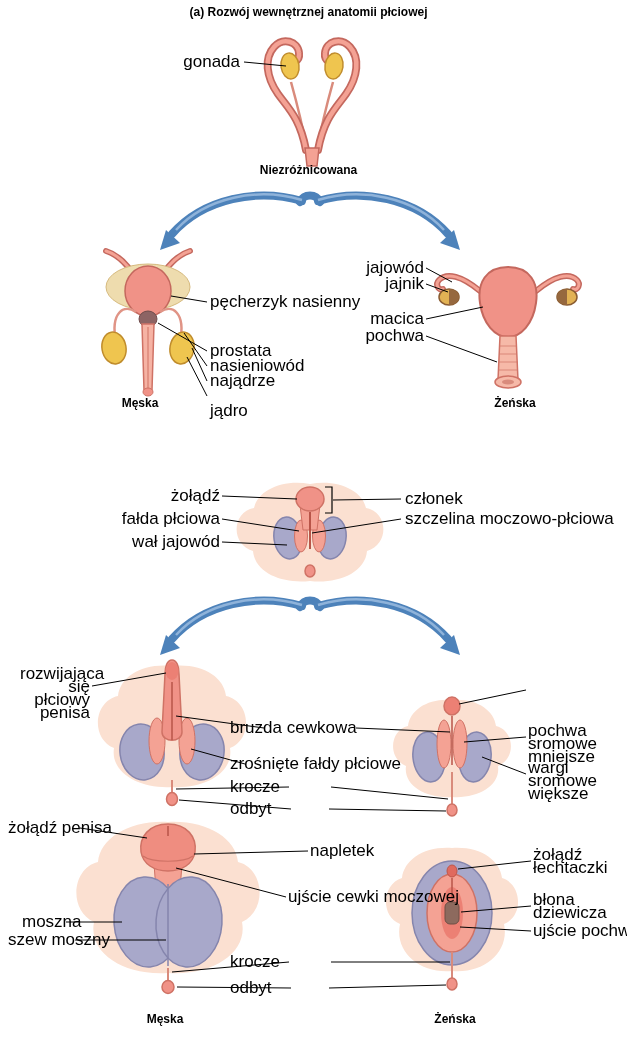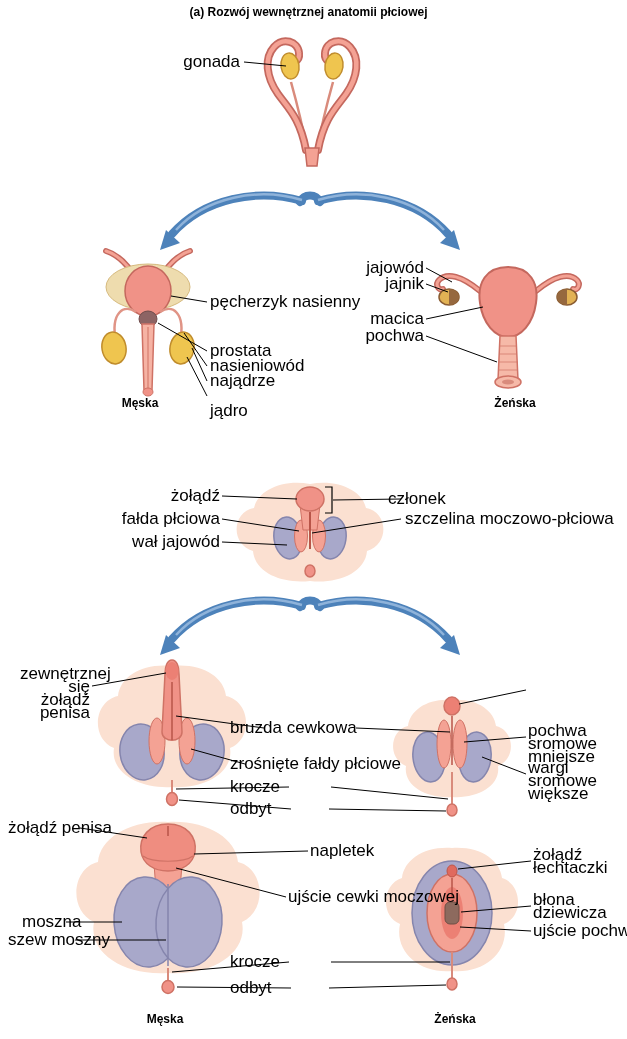--- a/index.html
+++ b/index.html
@@ -190,42 +190,43 @@
       <line x1="329" y1="988" x2="446" y2="985"></line>
       <line x1="531" y1="861" x2="458" y2="869"></line>
       <line x1="531" y1="906" x2="461" y2="912"></line>
       <line x1="531" y1="931" x2="460" y2="927"></line>
     </g>
   </svg>
 
   <div class="hdr fullw" style="top:5px">(a) Rozwój wewnętrznej anatomii płciowej</div>
 
   <div class="lbl r" style="right:387px; top:55px">gonada</div>
+  <div class="hdr fullw" style="top:163px">Niezróżnicowana</div>
 
   <div class="lbl" style="left:210px; top:295px">pęcherzyk nasienny</div>
   <div class="lbl" style="left:210px; top:344px">prostata</div>
   <div class="lbl" style="left:210px; top:359px">nasieniowód</div>
   <div class="lbl" style="left:210px; top:374px">najądrze</div>
   <div class="lbl" style="left:210px; top:404px">jądro</div>
   <div class="hdr" style="left:90px; width:100px; top:396px">Męska</div>
 
   <div class="lbl r" style="right:203px; top:261px">jajowód</div>
   <div class="lbl r" style="right:203px; top:277px">jajnik</div>
   <div class="lbl r" style="right:203px; top:312px">macica</div>
   <div class="lbl r" style="right:203px; top:329px">pochwa</div>
   <div class="hdr" style="left:465px; width:100px; top:396px">Żeńska</div>
 
 
   <div class="lbl r" style="right:407px; top:489px">żołądź</div>
   <div class="lbl r" style="right:407px; top:512px">fałda płciowa</div>
   <div class="lbl r" style="right:407px; top:535px">wał jajowód</div>
-  <div class="lbl" style="left:388px; top:492px">członek</div>
+  <div class="lbl" style="left:405px; top:492px">członek</div>
   <div class="lbl" style="left:405px; top:512px">szczelina moczowo-płciowa</div>
 
-  <div class="lbl wrap r" style="left:20px; width:70px; top:667px">zewnętrznej się żołądź penisa</div>
+  <div class="lbl wrap r" style="left:20px; width:70px; top:667px">rozwijająca się płciowy penisa</div>
   <div class="lbl c" style="left:230px; width:160px; top:721px">bruzda cewkowa</div>
   <div class="lbl c" style="left:230px; width:160px; top:757px">zrośnięte fałdy płciowe</div>
   <div class="lbl c" style="left:230px; width:160px; top:780px">krocze</div>
   <div class="lbl c" style="left:230px; width:160px; top:802px">odbyt</div>
   <div class="lbl wrap" style="left:528px; width:85px; top:724px">pochwa sromowe mniejsze</div>
   <div class="lbl wrap" style="left:528px; width:85px; top:761px">wargi sromowe większe</div>
 
   <div class="lbl" style="left:8px; top:821px">żołądź penisa</div>
   <div class="lbl" style="left:22px; top:915px">moszna</div>
   <div class="lbl" style="left:8px; top:933px">szew moszny</div>

